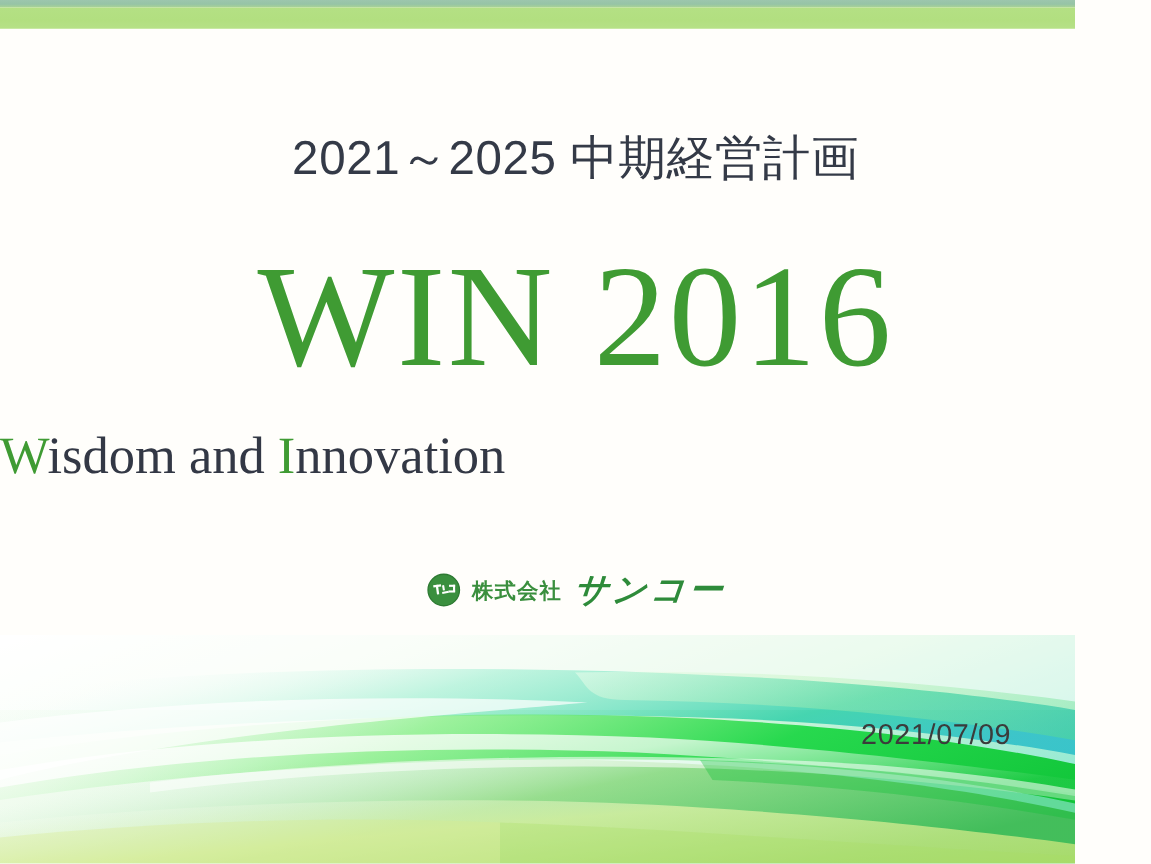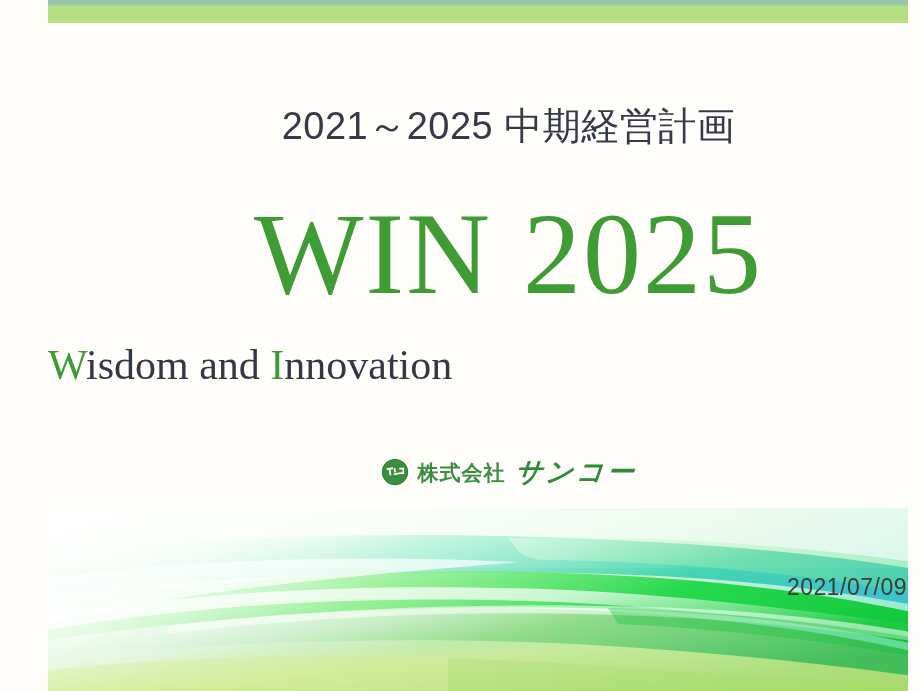--- a/index.html
+++ b/index.html
@@ -14,21 +14,20 @@
     background: #fffefb;
     font-family: "Liberation Sans", sans-serif;
   }
 
   .slide {
     position: relative;
     width: 860px;
     height: 691px;
     background: #fffefb;
     overflow: hidden;
-    margin-left: 48px;
   }
 
   
   .top-strip {
     position: absolute;
     left: 0;
     top: 0;
     width: 921px;
     height: 6px;
     background: linear-gradient(to bottom, #9cc6ad 0%, #96c4a6 55%, #a9d394 100%);
@@ -109,21 +108,21 @@
     gap: 9px;
   }
   .logo-mark {
     width: 28px;
     height: 28px;
     flex: none;
     display: block;
   }
   .logo-company {
     font-family: "Liberation Sans", sans-serif;
-    font-size: 21px;
+    font-size: 17px;
     font-weight: 700;
     color: #3a8f3e;
     letter-spacing: 1px;
     white-space: nowrap;
     line-height: 1;
   }
   .logo-brand {
     font-family: "Liberation Sans", sans-serif;
     font-size: 27px;
     font-weight: 700;
@@ -149,21 +148,21 @@
     width: 921px;
     height: 183px;
   }
 
   .date-stamp {
     position: absolute;
     left: 0;
     top: 574px;
     width: 921px;
     text-align: right;
-    padding-right: 62px;
+    padding-right: 112px;
     box-sizing: border-box;
     font-family: "Liberation Sans", sans-serif;
     font-size: 23px;
     font-weight: 400;
     color: #3b3b3b;
     letter-spacing: 0.5px;
     white-space: nowrap;
   }
 </style>
 </head>
@@ -171,21 +170,21 @@
 
 <div class="slide">
 
   <div class="top-strip"></div>
   <div class="top-band"></div>
 
   <div class="content">
 
     <div class="doc-title">2021～2025 中期経営計画</div>
 
-    <div class="hero">WIN 2025</div>
+    <div class="hero">WIN 2016</div>
 
     <div class="tagline tagline-1">
       <span class="cap-green">W</span><span>isdom and </span><span class="cap-green">I</span><span>nnovation</span>
     </div>
 
 
     <div class="logo-row">
       <svg class="logo-mark" viewBox="0 0 40 40">
         <circle cx="20" cy="20" r="18" fill="#3a8f3e"></circle>
         <circle cx="20" cy="20" r="18" fill="none" stroke="#2e7a33" stroke-width="1.5"></circle>

